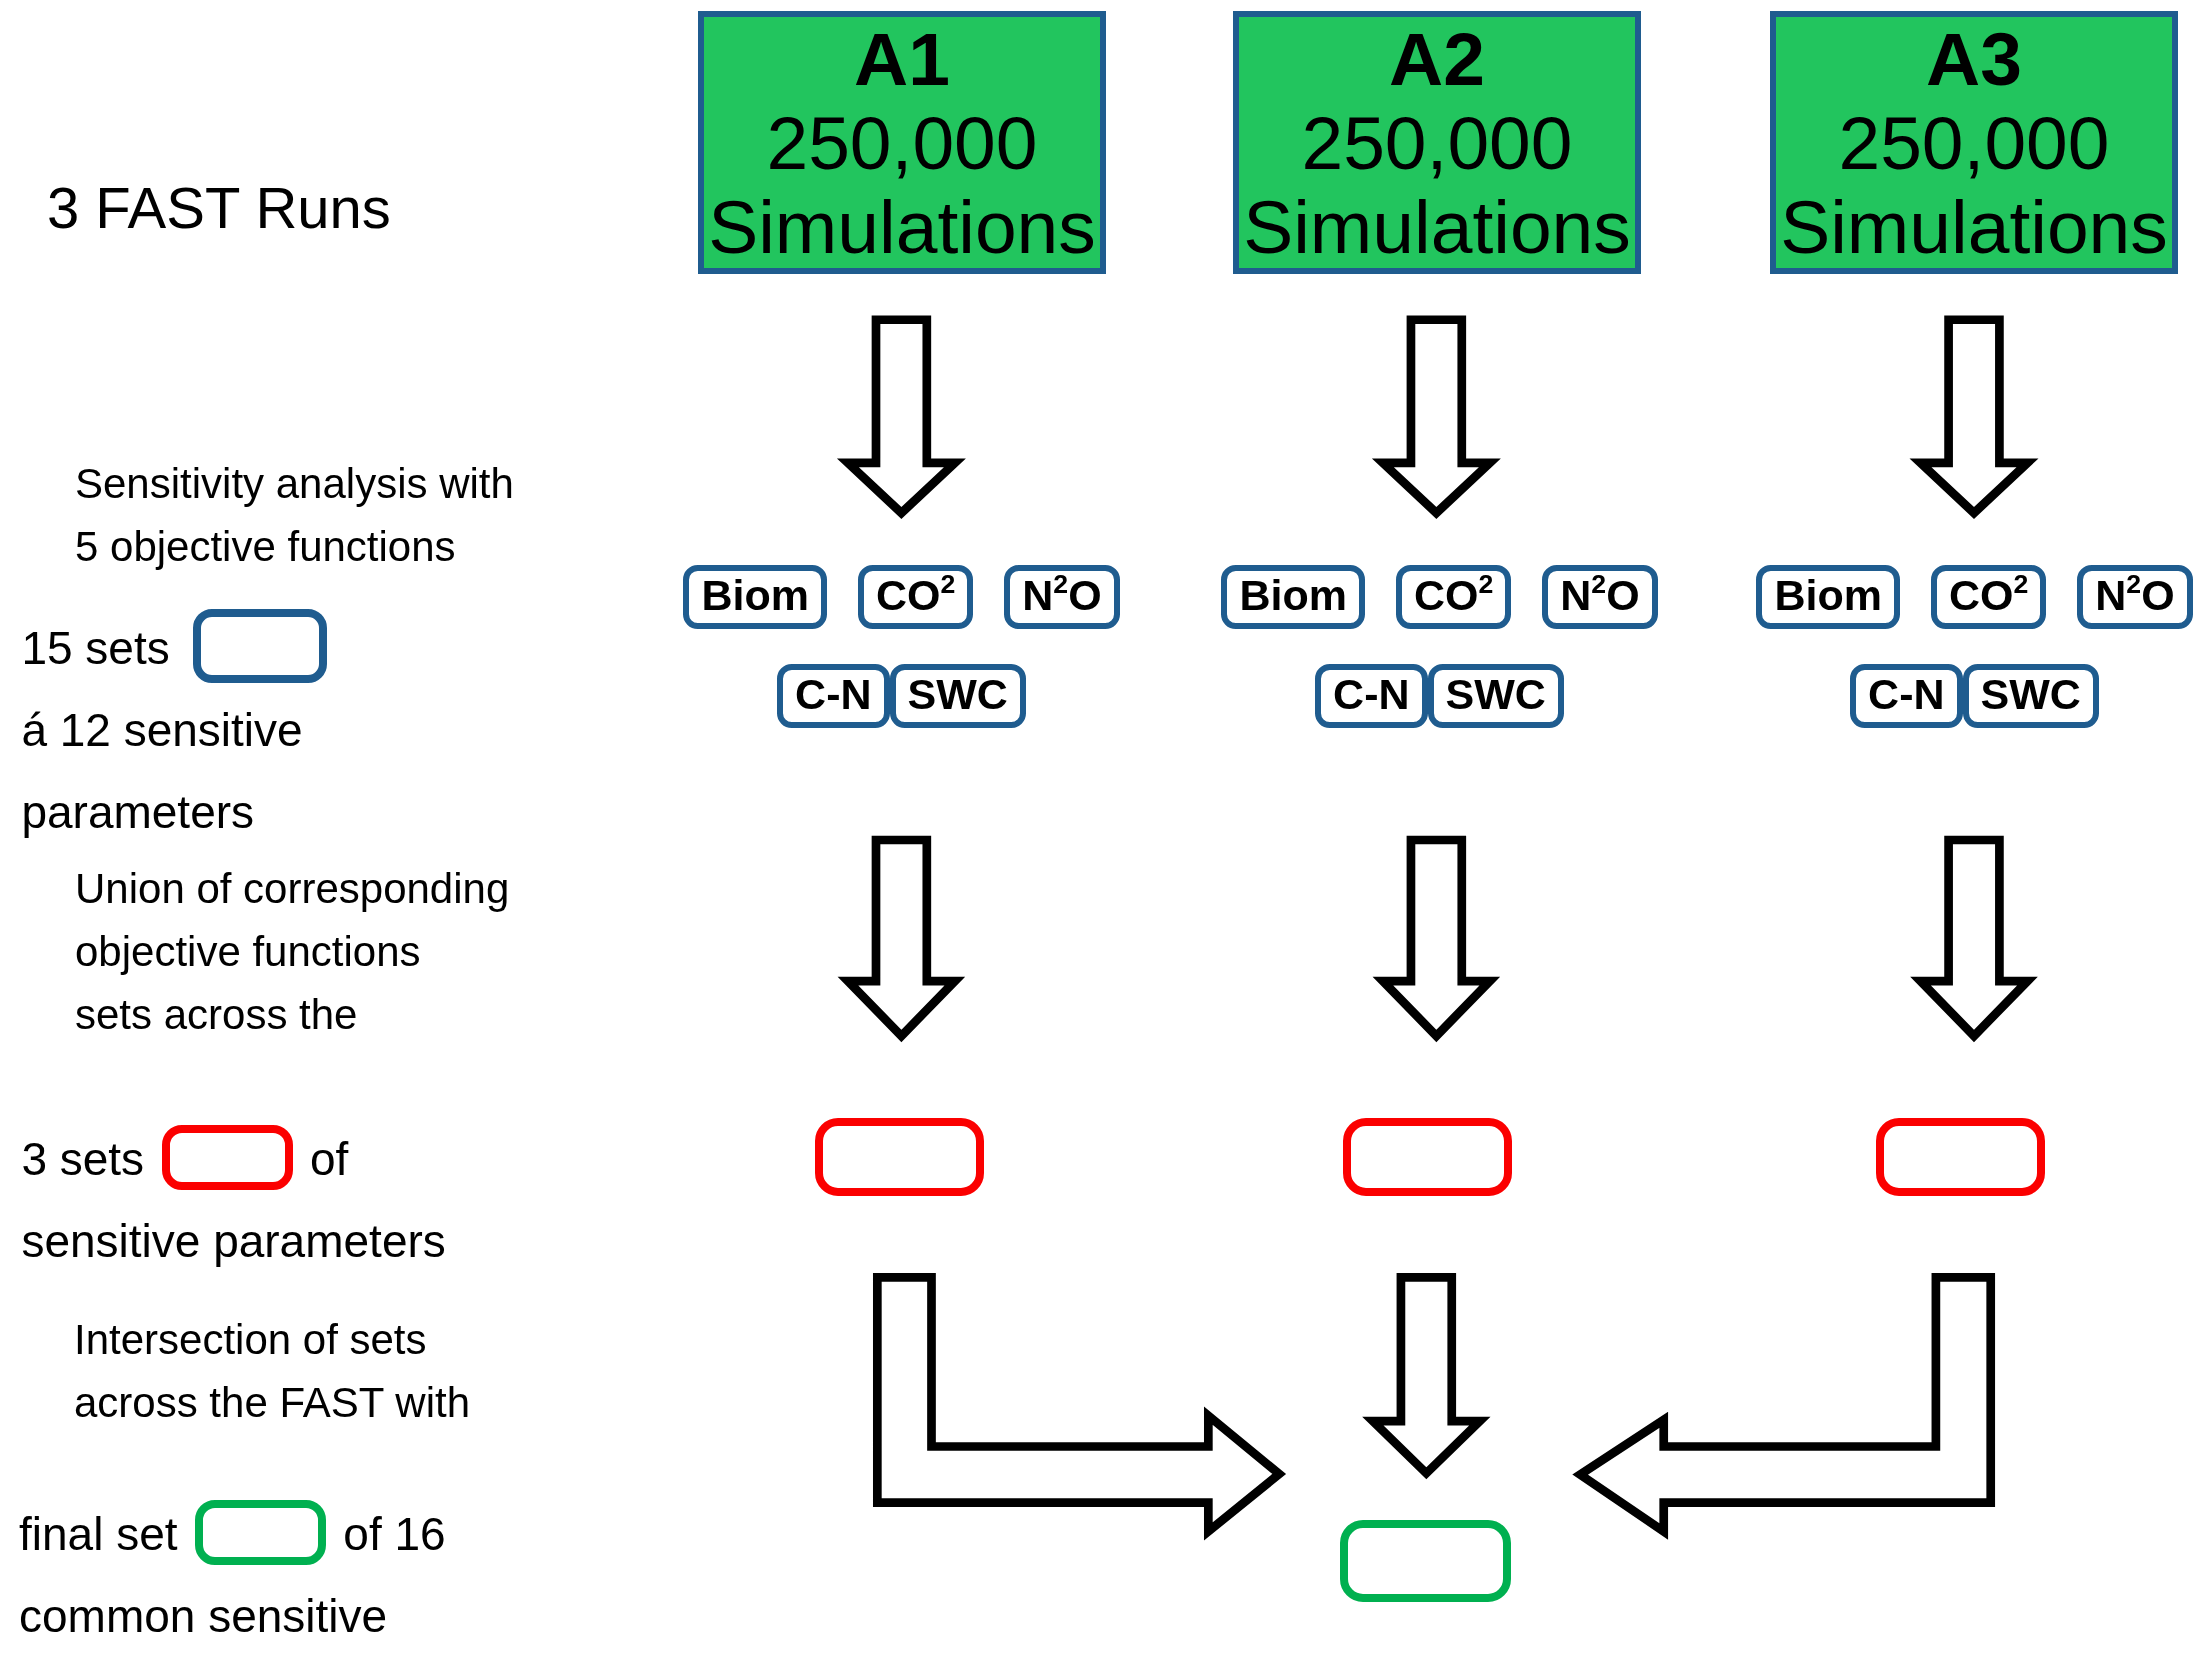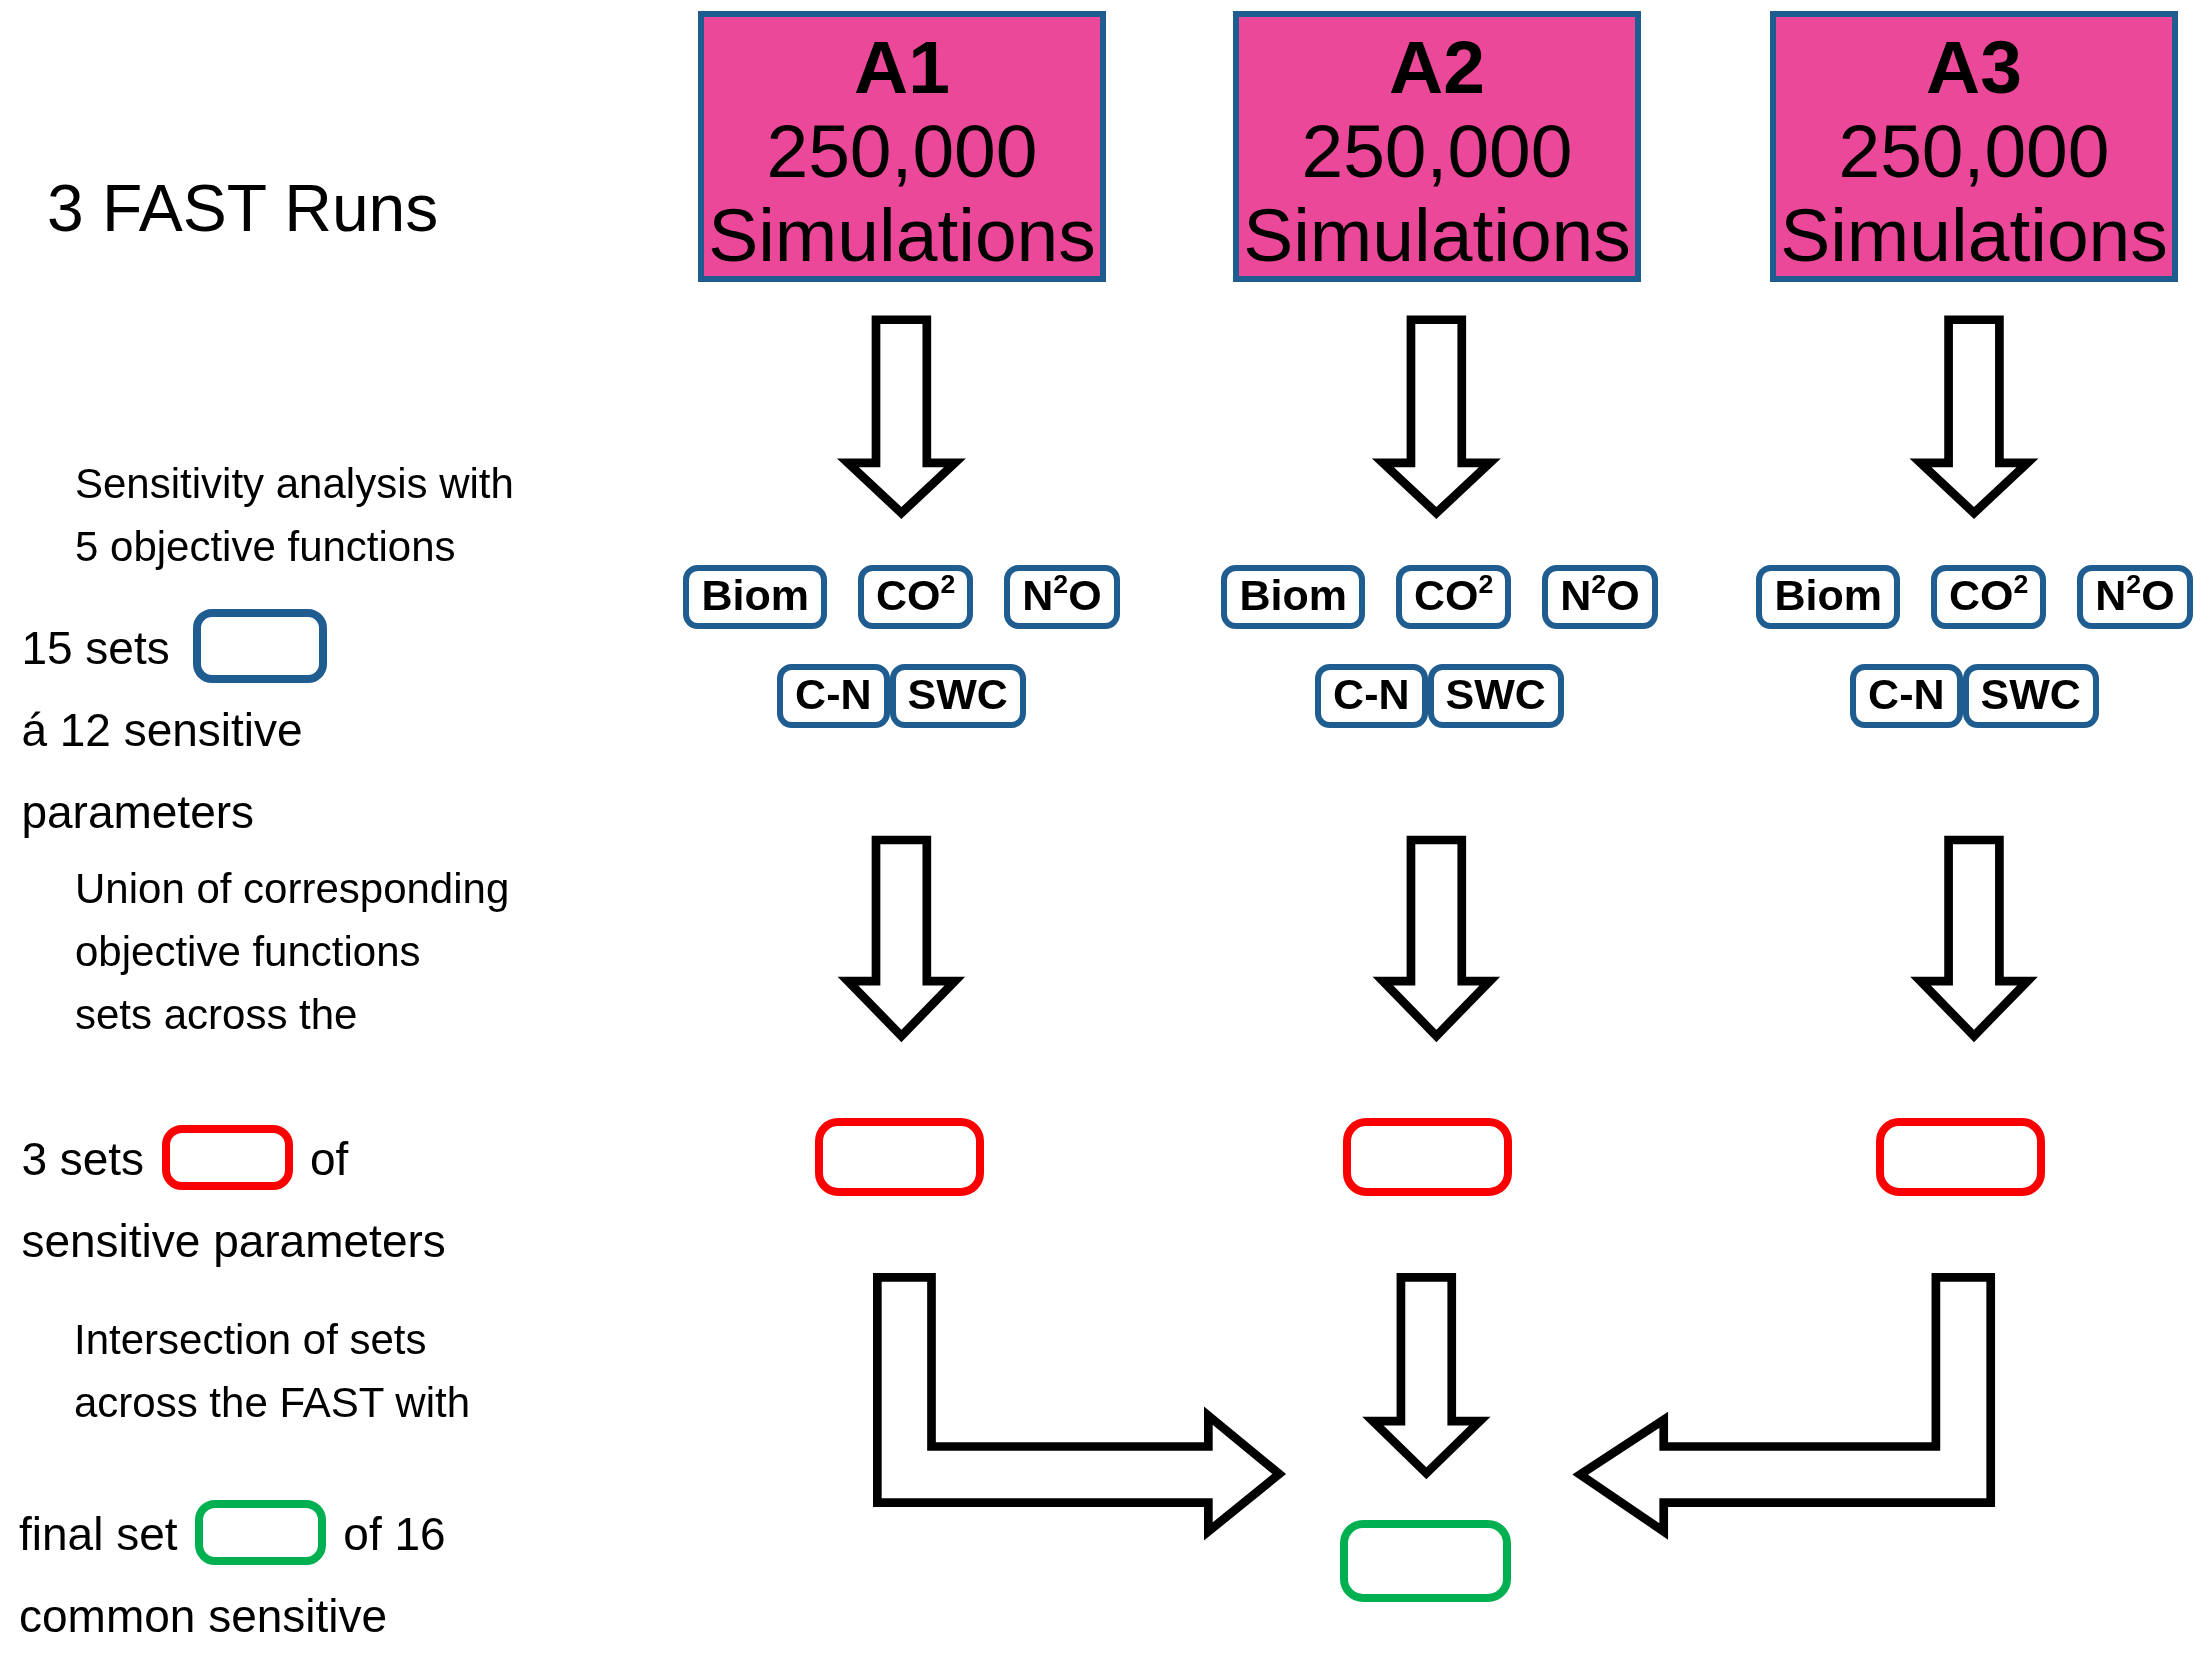--- a/index.html
+++ b/index.html
@@ -2,40 +2,40 @@
 <html style="--blue: #1F5C8F; --red: #FB0000; --green: #00B050; --ink: #000000; --bg: #FFFFFF;font-size:10.7px"><head>
 <meta charset="utf-8">
 <style>
   html,body{margin:0;padding:0;background:#fff;}
   .canvas{
     position:relative;width:2194px;height:1674px;background:var(--bg,#fff);
     font-family:"Liberation Sans", sans-serif;color:var(--ink,#000);overflow:hidden;
   }
   
   .lbl{position:absolute;white-space:nowrap;}
-  .lbl-title{font-size:66px;line-height:100px;}
+  .lbl-title{font-size:58px;line-height:100px;}
   .lbl-big{font-size:46px;line-height:82px;margin-top:31px;}
   .lbl-med{font-size:42px;line-height:63px;}
   #fast-runs-label{left:47px;top:158px;}
   #sensitivity-label{left:75px;top:452px;}
   #sets15-label{left:21.4px;top:576px;}
   #union-label{left:75px;top:857px;}
   #sets3-label{left:21.4px;top:1087px;}
   #intersection-label{left:74px;top:1308px;}
   #final-label{left:19px;top:1462px;}
 
   .inline-box{display:inline-block;vertical-align:middle;background:#fff;position:relative;top:-5.4px;}
   .inline-blue{width:118px;height:58px;border:8px solid var(--blue);border-radius:19px;margin-left:23px;}
   .inline-red{width:115px;height:49px;border:8.7px solid var(--red);border-radius:20px;margin:0 17.4px;}
   .inline-green{width:115px;height:49px;border:8.7px solid var(--green);border-radius:20px;margin:0 17.4px;}
 
   
   .abox{
     position:absolute;top:10.7px;width:396px;height:251px;border:6.7px solid var(--blue);
-    background:#ec4899;text-align:center;font-size:75px;line-height:84px;padding-top:8px;
+    background:#22c55e;text-align:center;font-size:75px;line-height:84px;padding-top:0;
   }
   .abox .run-id{font-weight:bold;}
   #abox-1{left:698px;}
   #abox-2{left:1233px;}
   #abox-3{left:1770px;}
 
   
   .sets-row{position:absolute;width:535px;display:flex;justify-content:center;}
   .sets-row.r1{top:565px;gap:31px;}
   .sets-row.r2{top:664px;}

